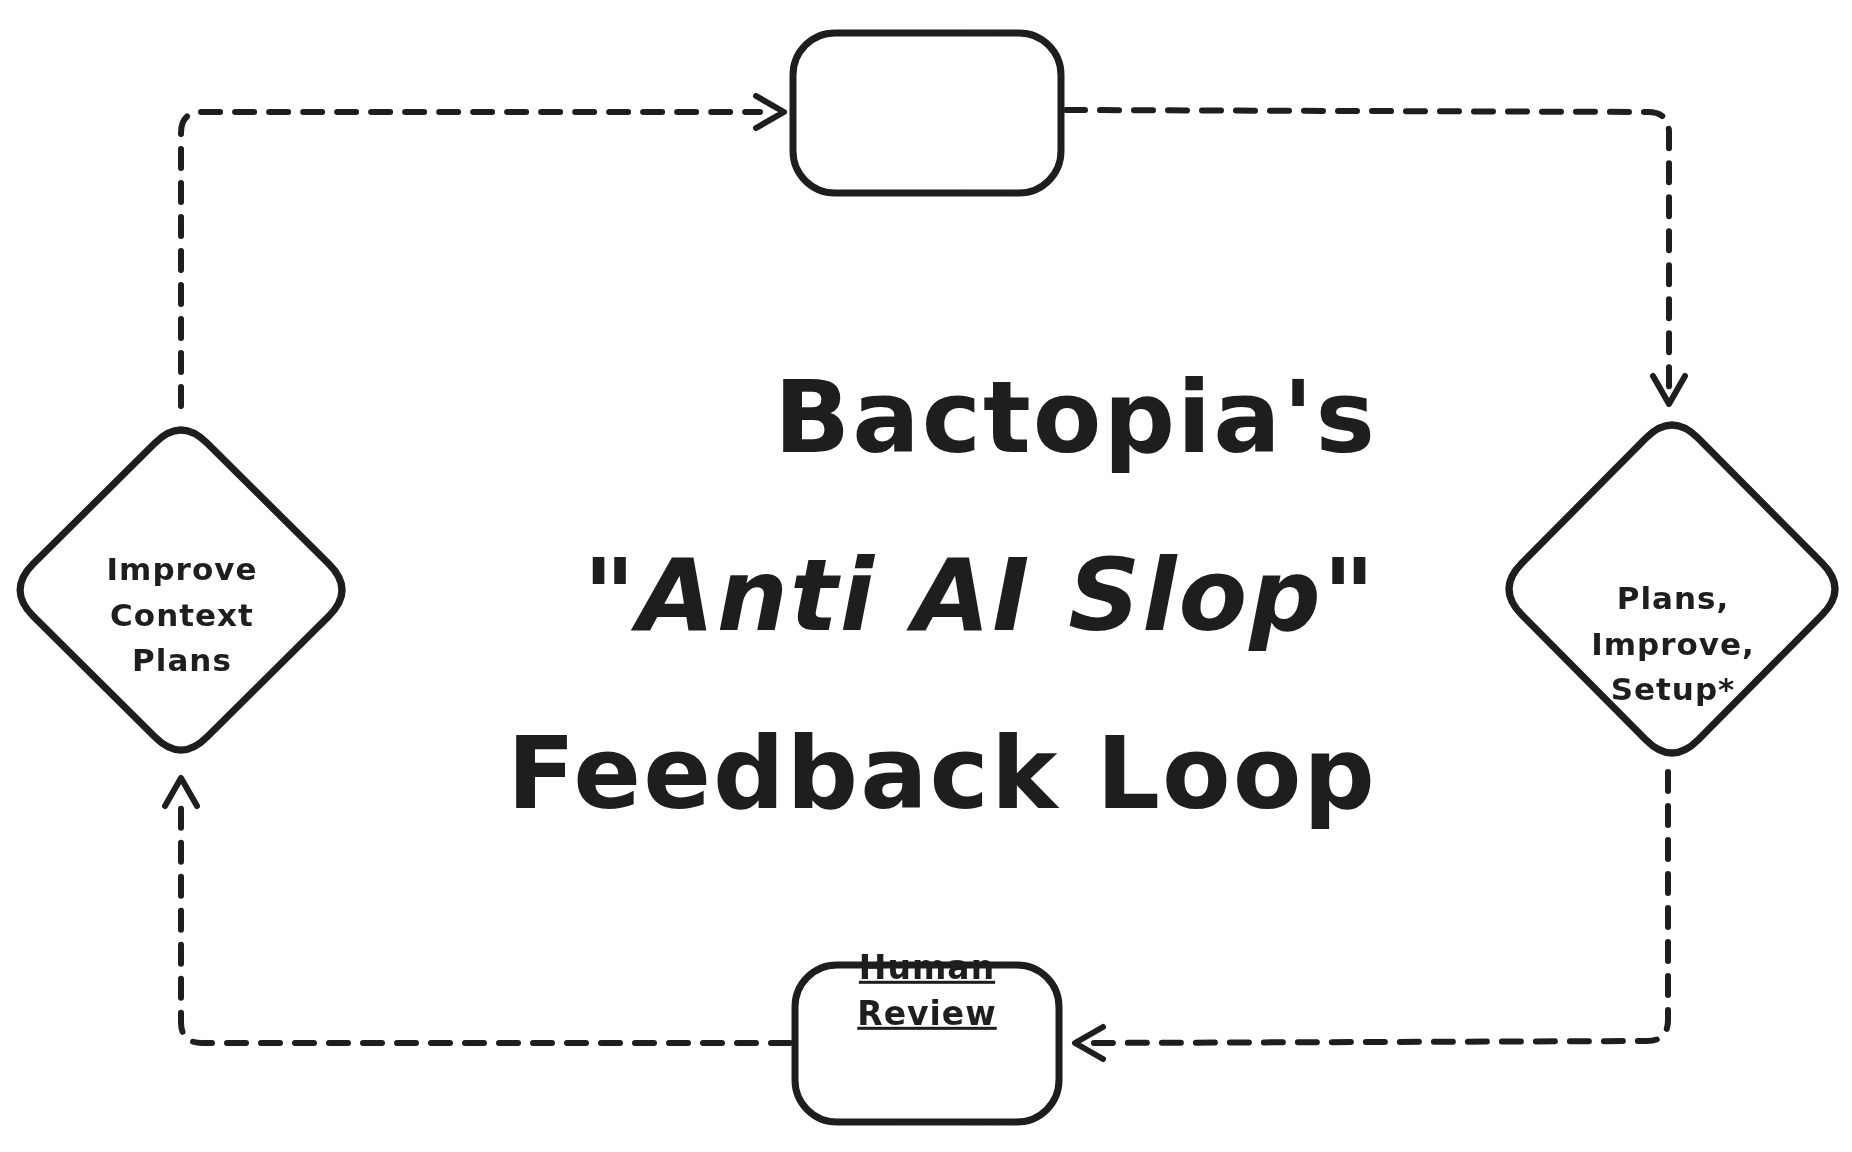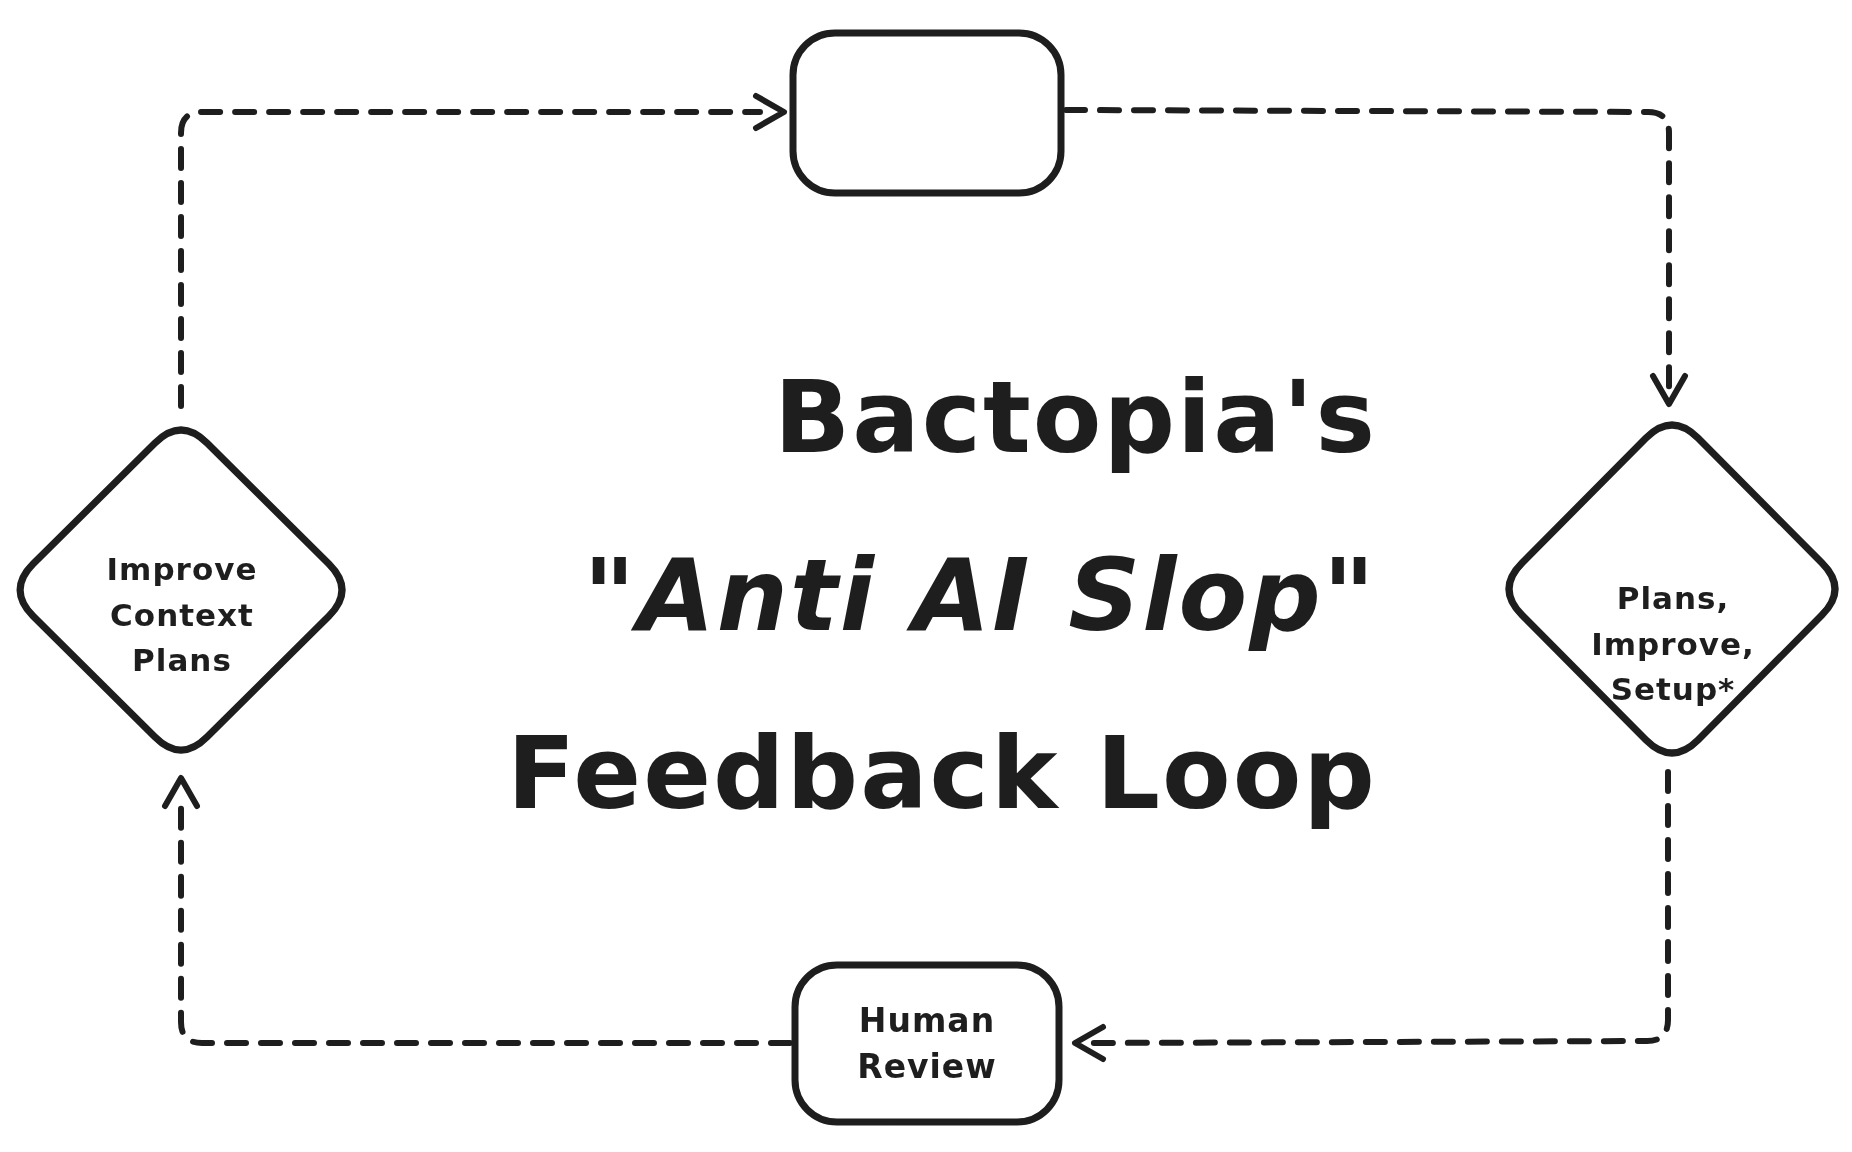--- a/index.html
+++ b/index.html
@@ -134,21 +134,21 @@
     <div>Feedback Loop</div>
   </div>
 
 
   <div class="node-label diamond-label" style="left:1673px; top:620px;">
     <div>Plans,</div>
     <div>Improve,</div>
     <div>Setup*</div>
   </div>
 
-  <div class="node-label box-label" style="left:927px; top:1044px;">
+  <div class="node-label box-label" style="left:927px; top:991px;text-decoration:underline;">
     <div>Human</div>
     <div>Review</div>
   </div>
 
   <div class="node-label diamond-label" style="left:182px; top:591px;">
     <div>Improve</div>
     <div>Context</div>
     <div>Plans</div>
   </div>
 

